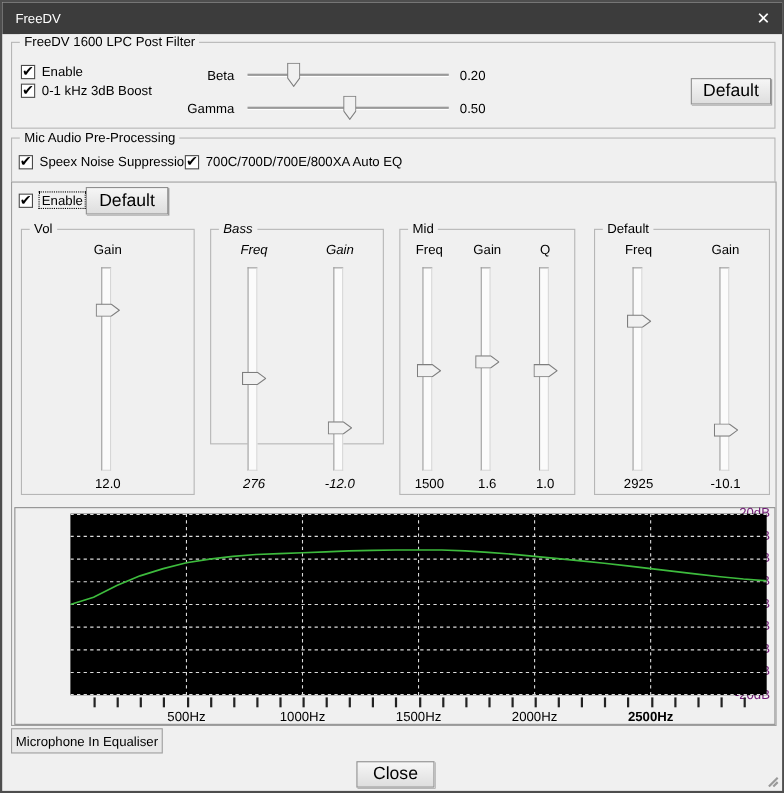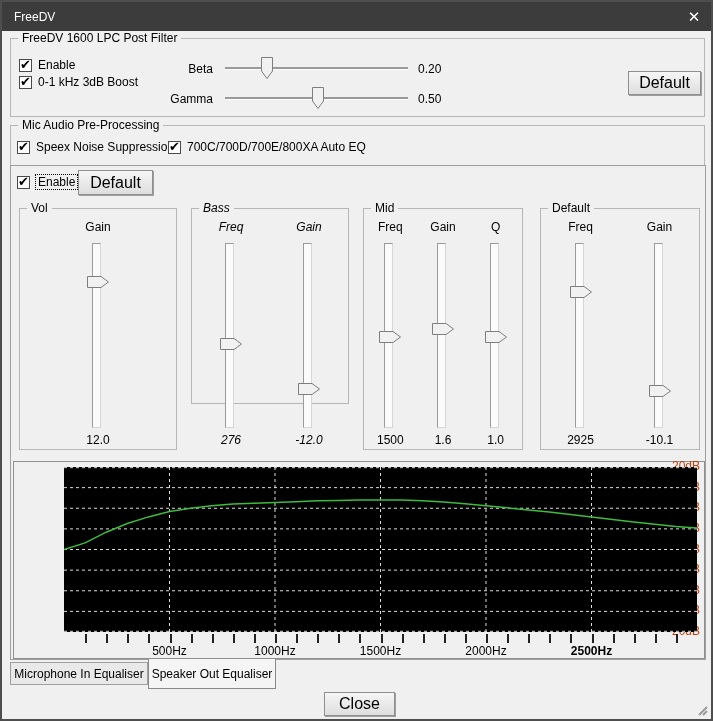--- a/index.html
+++ b/index.html
@@ -42,21 +42,21 @@
             border:1px solid #9b9b9b;border-right-color:#d6d6d6;border-bottom-color:#d6d6d6;}
   .vthumb{position:absolute;left:0;}
   .eq-value{position:absolute;top:224px;width:100%;text-align:center;font-size:12px;white-space:nowrap;}
   
   .notebook{position:absolute;left:8px;top:163px;width:696px;height:495px;
             border:1px solid #9f9f9f;background:#f0f0f0;}
   
   .plot{position:absolute;left:2px;top:295px;width:692px;height:198px;border:1px solid #8f8f8f;
         background:#f0f0f0;}
   .plot-black{position:absolute;left:50px;top:5px;width:633px;height:165px;background:#000;}
-  .ylab{position:absolute;right:4px;width:44px;text-align:right;font-size:12px;color:#c2410c;}
+  .ylab{position:absolute;right:4px;width:44px;text-align:right;font-size:12px;color:#701a75;}
   .xlab{position:absolute;transform:translateX(-50%);font-size:12px;color:#000;white-space:nowrap;}
   .xtick{position:absolute;width:2px;height:9px;background:#222;}
   
   .tab{position:absolute;border:1px solid #9f9f9f;background:#e9e9e9;font-size:12px;
        display:flex;align-items:center;justify-content:center;white-space:nowrap;}
   .tab.active{background:#f5f5f5;border-top:none;border-color:#8a8a8a;z-index:3;}
   
   .grip{position:absolute;right:3px;bottom:3px;}
 </style>
 </head>
@@ -290,20 +290,19 @@
           <div class="xlab" style="left: 155.5px; top: 182px;">500Hz</div>
           <div class="xlab" style="left: 261px; top: 182px;">1000Hz</div>
           <div class="xlab" style="left: 366.5px; top: 182px;">1500Hz</div>
           <div class="xlab" style="left: 472px; top: 182px;">2000Hz</div>
           <div class="xlab" style="left: 577.5px; top: 182px; font-weight: bold;">2500Hz</div>
         </div>
     </div>
   </div>
 
   <div class="tab" style="left:8px;top:660px;width:138px;height:23px;">Microphone In Equaliser</div>
-  <div class="tab active" style="left:146px;top:657px;width:128px;height:30px;">Speaker Out Equaliser</div>
 
   <div class="btn" style="left:322px;top:690px;width:71px;height:24px;text-align:right;">Close</div>
 
   <svg class="grip" width="14" height="14">
     <path d="M13 5 L5 13 M13 9 L9 13 M13 13 L13 13" stroke="#9a9a9a" stroke-width="2" fill="none"></path>
   </svg>
 </div>
 
 </body></html>

